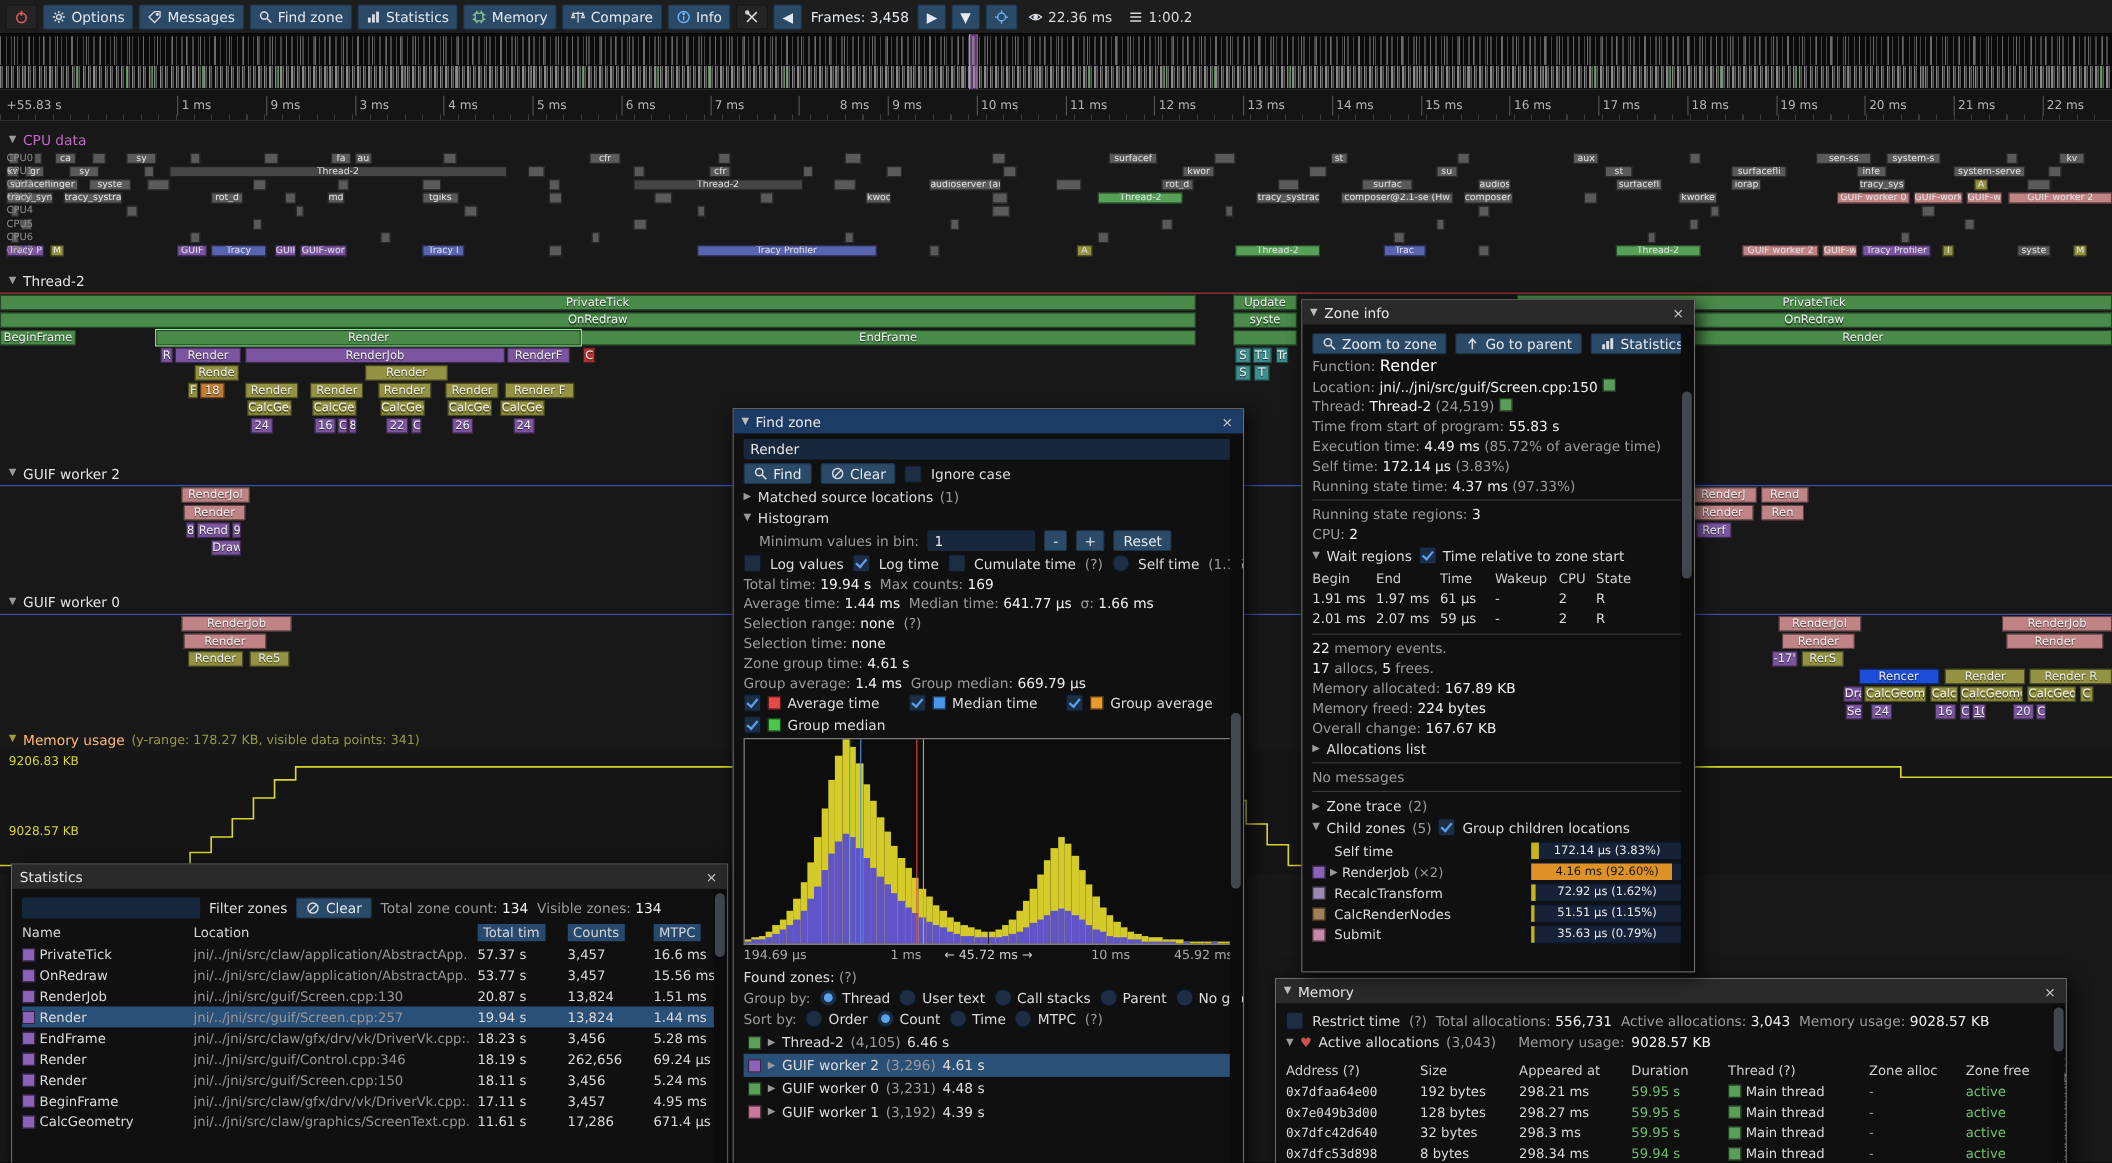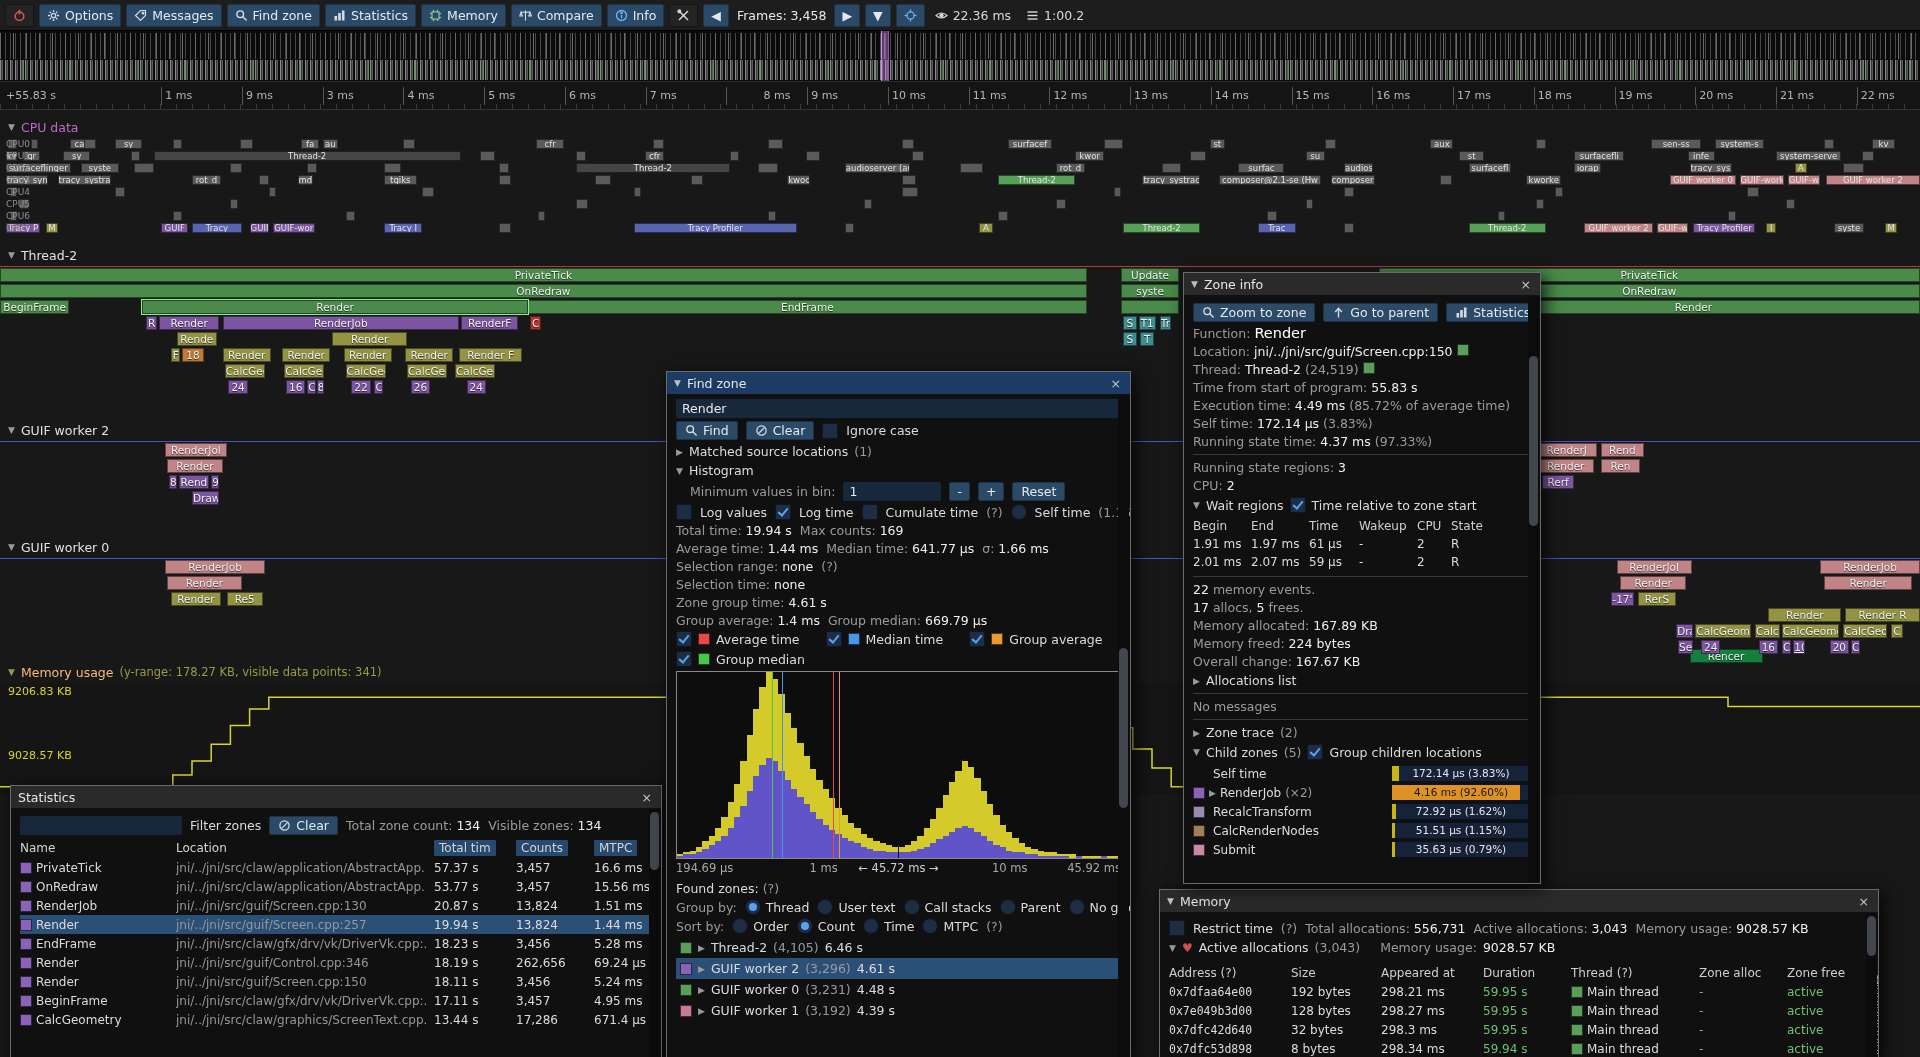--- a/index.html
+++ b/index.html
@@ -267,21 +267,21 @@
   <div id="timeline">
     <div class="sechdr">
         <span class="tri">▼</span>
         <span class="cputitle">CPU data</span>
       </div>
     <div id="cpurows">
         <div class="cpurow">
           <span class="cpulabel">CPU0</span>
           <div class="cseg" style="left: 0.4%; width: 0.5%; background: rgb(90, 90, 90);"></div>
           <div class="cseg" style="left: 1.6%; width: 0.4%; background: rgb(90, 90, 90);"></div>
-          <div class="cseg" style="left: 2.6%; width: 1%; background: rgb(90, 90, 90); margin-left: 20px;">ca</div>
+          <div class="cseg" style="left: 2.6%; width: 1%; background: rgb(90, 90, 90);">ca</div>
           <div class="cseg" style="left: 4.4%; width: 0.6%; background: rgb(90, 90, 90);"></div>
           <div class="cseg" style="left: 6%; width: 1.4%; background: rgb(90, 90, 90);">sy</div>
           <div class="cseg" style="left: 9%; width: 0.5%; background: rgb(90, 90, 90);"></div>
           <div class="cseg" style="left: 12.5%; width: 0.7%; background: rgb(90, 90, 90);"></div>
           <div class="cseg" style="left: 15.7%; width: 0.9%; background: rgb(90, 90, 90);">fa</div>
           <div class="cseg" style="left: 16.8%; width: 0.8%; background: rgb(90, 90, 90);">au</div>
           <div class="cseg" style="left: 21%; width: 0.6%; background: rgb(90, 90, 90);"></div>
           <div class="cseg" style="left: 27.9%; width: 1.5%; background: rgb(90, 90, 90);">cfr</div>
           <div class="cseg" style="left: 34%; width: 0.6%; background: rgb(90, 90, 90);"></div>
           <div class="cseg" style="left: 40%; width: 0.8%; background: rgb(90, 90, 90);"></div>
@@ -535,21 +535,21 @@
           <div class="zone" style="left: 84.4%; width: 3.4%; background: rgb(192, 132, 134);">Render</div>
           <div class="zone" style="left: 95%; width: 4.6%; background: rgb(192, 132, 134);">Render</div>
         </div>
         <div class="zrow">
           <div class="zone" style="left: 8.9%; width: 2.6%; background: rgb(147, 147, 67);">Render</div>
           <div class="zone" style="left: 11.8%; width: 1.9%; background: rgb(147, 147, 67);">Re5</div>
           <div class="zone" style="left: 83.9%; width: 1.2%; background: rgb(124, 85, 160);">-17'</div>
           <div class="zone" style="left: 85.3%; width: 2%; background: rgb(147, 147, 67);">RerS</div>
         </div>
         <div class="zrow">
-          <div class="zone" style="left: 88%; width: 3.8%; background: #15803d; margin-top: 41px;">Rencer</div>
+          <div class="zone" style="left: 88%; width: 3.8%; background: #1d4ed8;">Rencer</div>
           <div class="zone" style="left: 92.1%; width: 3.8%; background: rgb(147, 147, 67);">Render</div>
           <div class="zone" style="left: 96.1%; width: 3.9%; background: rgb(147, 147, 67);">Render R</div>
         </div>
         <div class="zrow">
           <div class="zone" style="left: 87.3%; width: 0.9%; background: rgb(124, 85, 160);">Dra</div>
           <div class="zone" style="left: 88.3%; width: 2.9%; background: rgb(147, 147, 67);">CalcGeome</div>
           <div class="zone" style="left: 91.4%; width: 1.3%; background: rgb(147, 147, 67);">Calc</div>
           <div class="zone" style="left: 92.8%; width: 3%; background: rgb(147, 147, 67);">CalcGeomet</div>
           <div class="zone" style="left: 96%; width: 2.3%; background: rgb(147, 147, 67);">CalcGeo</div>
           <div class="zone" style="left: 98.5%; width: 0.6%; background: rgb(147, 147, 67);">C</div>
@@ -701,21 +701,21 @@
             <span class="cell">4.95 ms</span>
           </div>
 
 
           <div class="srow srowg">
             <span class="cell">
               <i class="sq" style="background: rgb(138, 98, 184);"></i>
               <span>CalcGeometry</span>
             </span>
             <span class="cell loc">jni/../jni/src/claw/graphics/ScreenText.cpp...</span>
-            <span class="cell">13.44 s</span>
+            <span class="cell">11.61 s</span>
             <span class="cell">17,286</span>
             <span class="cell">671.4 µs</span>
           </div>
         </div>
       <div class="vsb">
           <div class="thumb" style="top:3px;height:58px"></div>
         </div>
     </div>
   </div>
 

